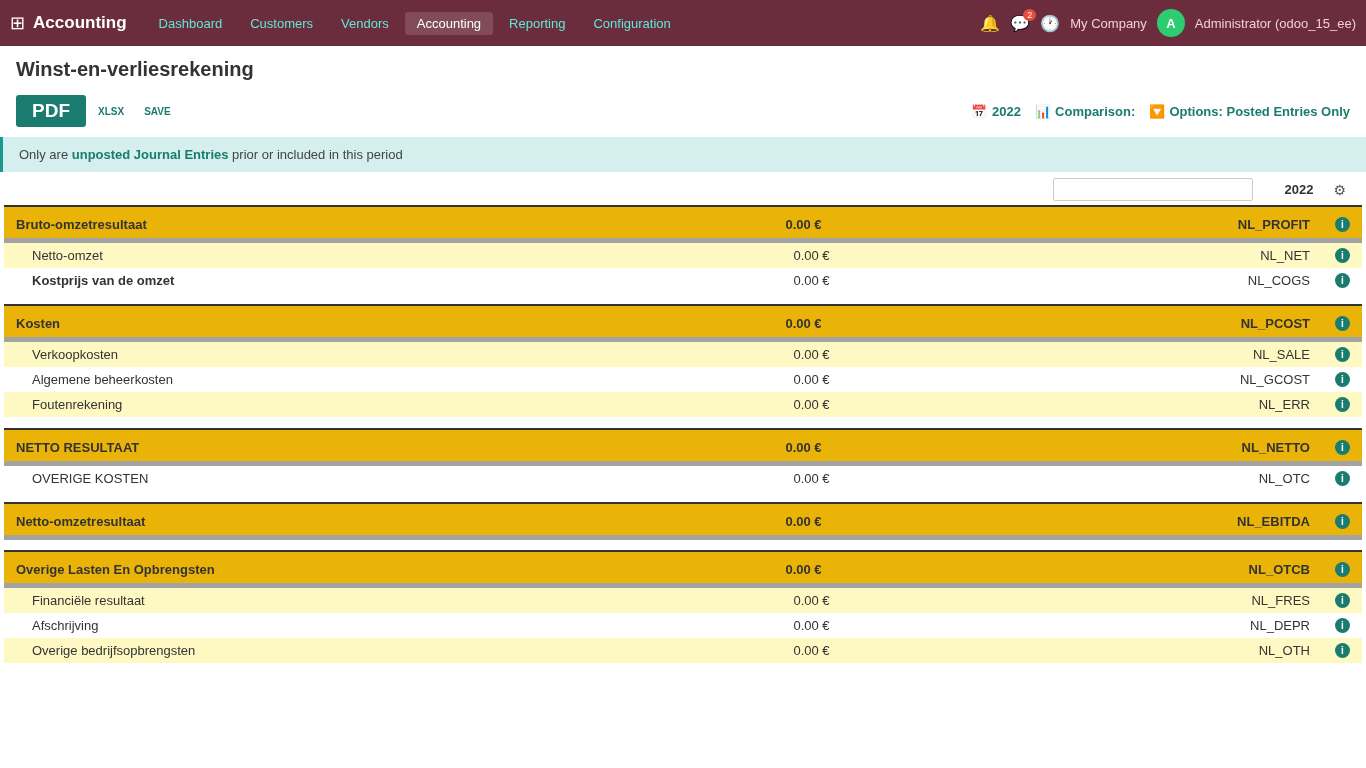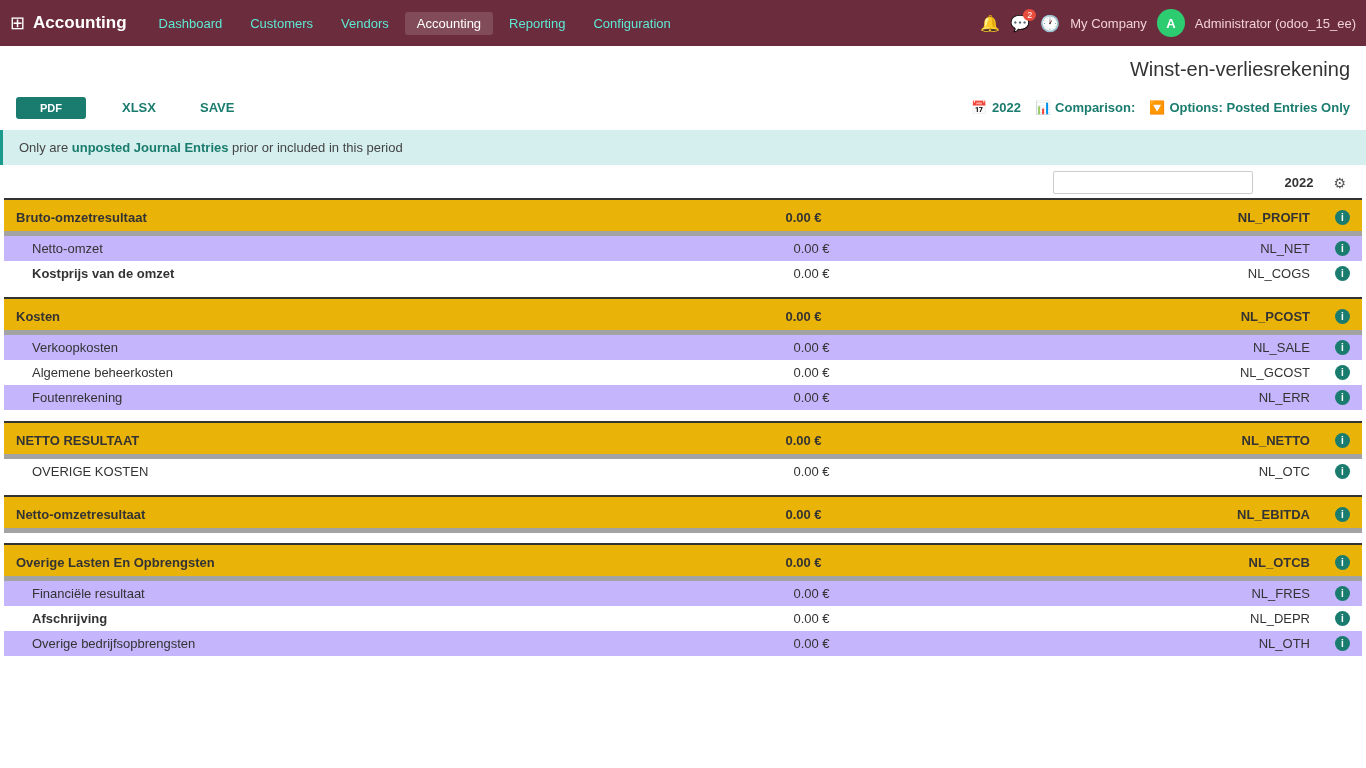--- a/index.html
+++ b/index.html
@@ -85,52 +85,50 @@
       color: #f0d0d8;
       font-size: 13px;
     }
 
     
     .page-header {
       padding: 12px 16px 0 16px;
     }
     .page-title {
       font-size: 20px;
-      font-weight: 400;
+      font-weight: 700;
       color: #333;
       margin-bottom: 10px;
-      text-align: right;
     }
 
     
     .toolbar {
       display: flex;
       align-items: center;
       padding: 4px 16px 10px 16px;
       gap: 4px;
     }
     .btn-pdf {
       background: #1a7c6e;
       color: #fff;
       border: none;
-      padding: 5px 24px;
+      padding: 5px 16px;
       border-radius: 3px;
       cursor: pointer;
-      font-size: 11px;
+      font-size: 19px;
       font-weight: 600;
     }
     .btn-text {
       background: none;
       border: none;
       color: #1a7c6e;
       cursor: pointer;
-      font-size: 13px;
+      font-size: 10px;
       font-weight: 600;
       padding: 5px 8px;
-      margin-left: 24px;
     }
     .toolbar-spacer { flex: 1; }
     .toolbar-filters {
       display: flex;
       align-items: center;
       gap: 14px;
       color: #1a7c6e;
       font-size: 13px;
     }
     .toolbar-filter-item {
@@ -168,21 +166,21 @@
     }
     .report-table tbody tr.row-group-header td {
       font-weight: 700;
       border-top: 2px solid #333;
       border-bottom: 5px solid #a3a3a3;
       background: #eab308;
       padding-top: 10px;
       padding-bottom: 6px;
     }
     .report-table tbody tr.row-sub td {
-      background: #c4b5fd;
+      background: #fef9c3;
       font-weight: 400;
       padding-left: 28px;
     }
     .report-table tbody tr.row-sub.row-even td {
       background: #fff;
     }
     .report-table tbody tr.row-spacer td {
       height: 12px;
       border: none;
       background: #fff;
@@ -443,21 +441,21 @@
         <td style="padding-left:28px;">Financiële resultaat</td>
         <td class="col-amount">0.00 €</td>
         <td>
           <div class="code-cell">
             <span>NL_FRES</span>
             <span class="info-icon">i</span>
           </div>
         </td>
       </tr>
           <tr class="row-sub row-even">
-        <td style="padding-left:28px;font-weight:bold;">Afschrijving</td>
+        <td style="padding-left:28px;">Afschrijving</td>
         <td class="col-amount">0.00 €</td>
         <td>
           <div class="code-cell">
             <span>NL_DEPR</span>
             <span class="info-icon">i</span>
           </div>
         </td>
       </tr>
           <tr class="row-sub">
         <td style="padding-left:28px;">Overige bedrijfsopbrengsten</td>

